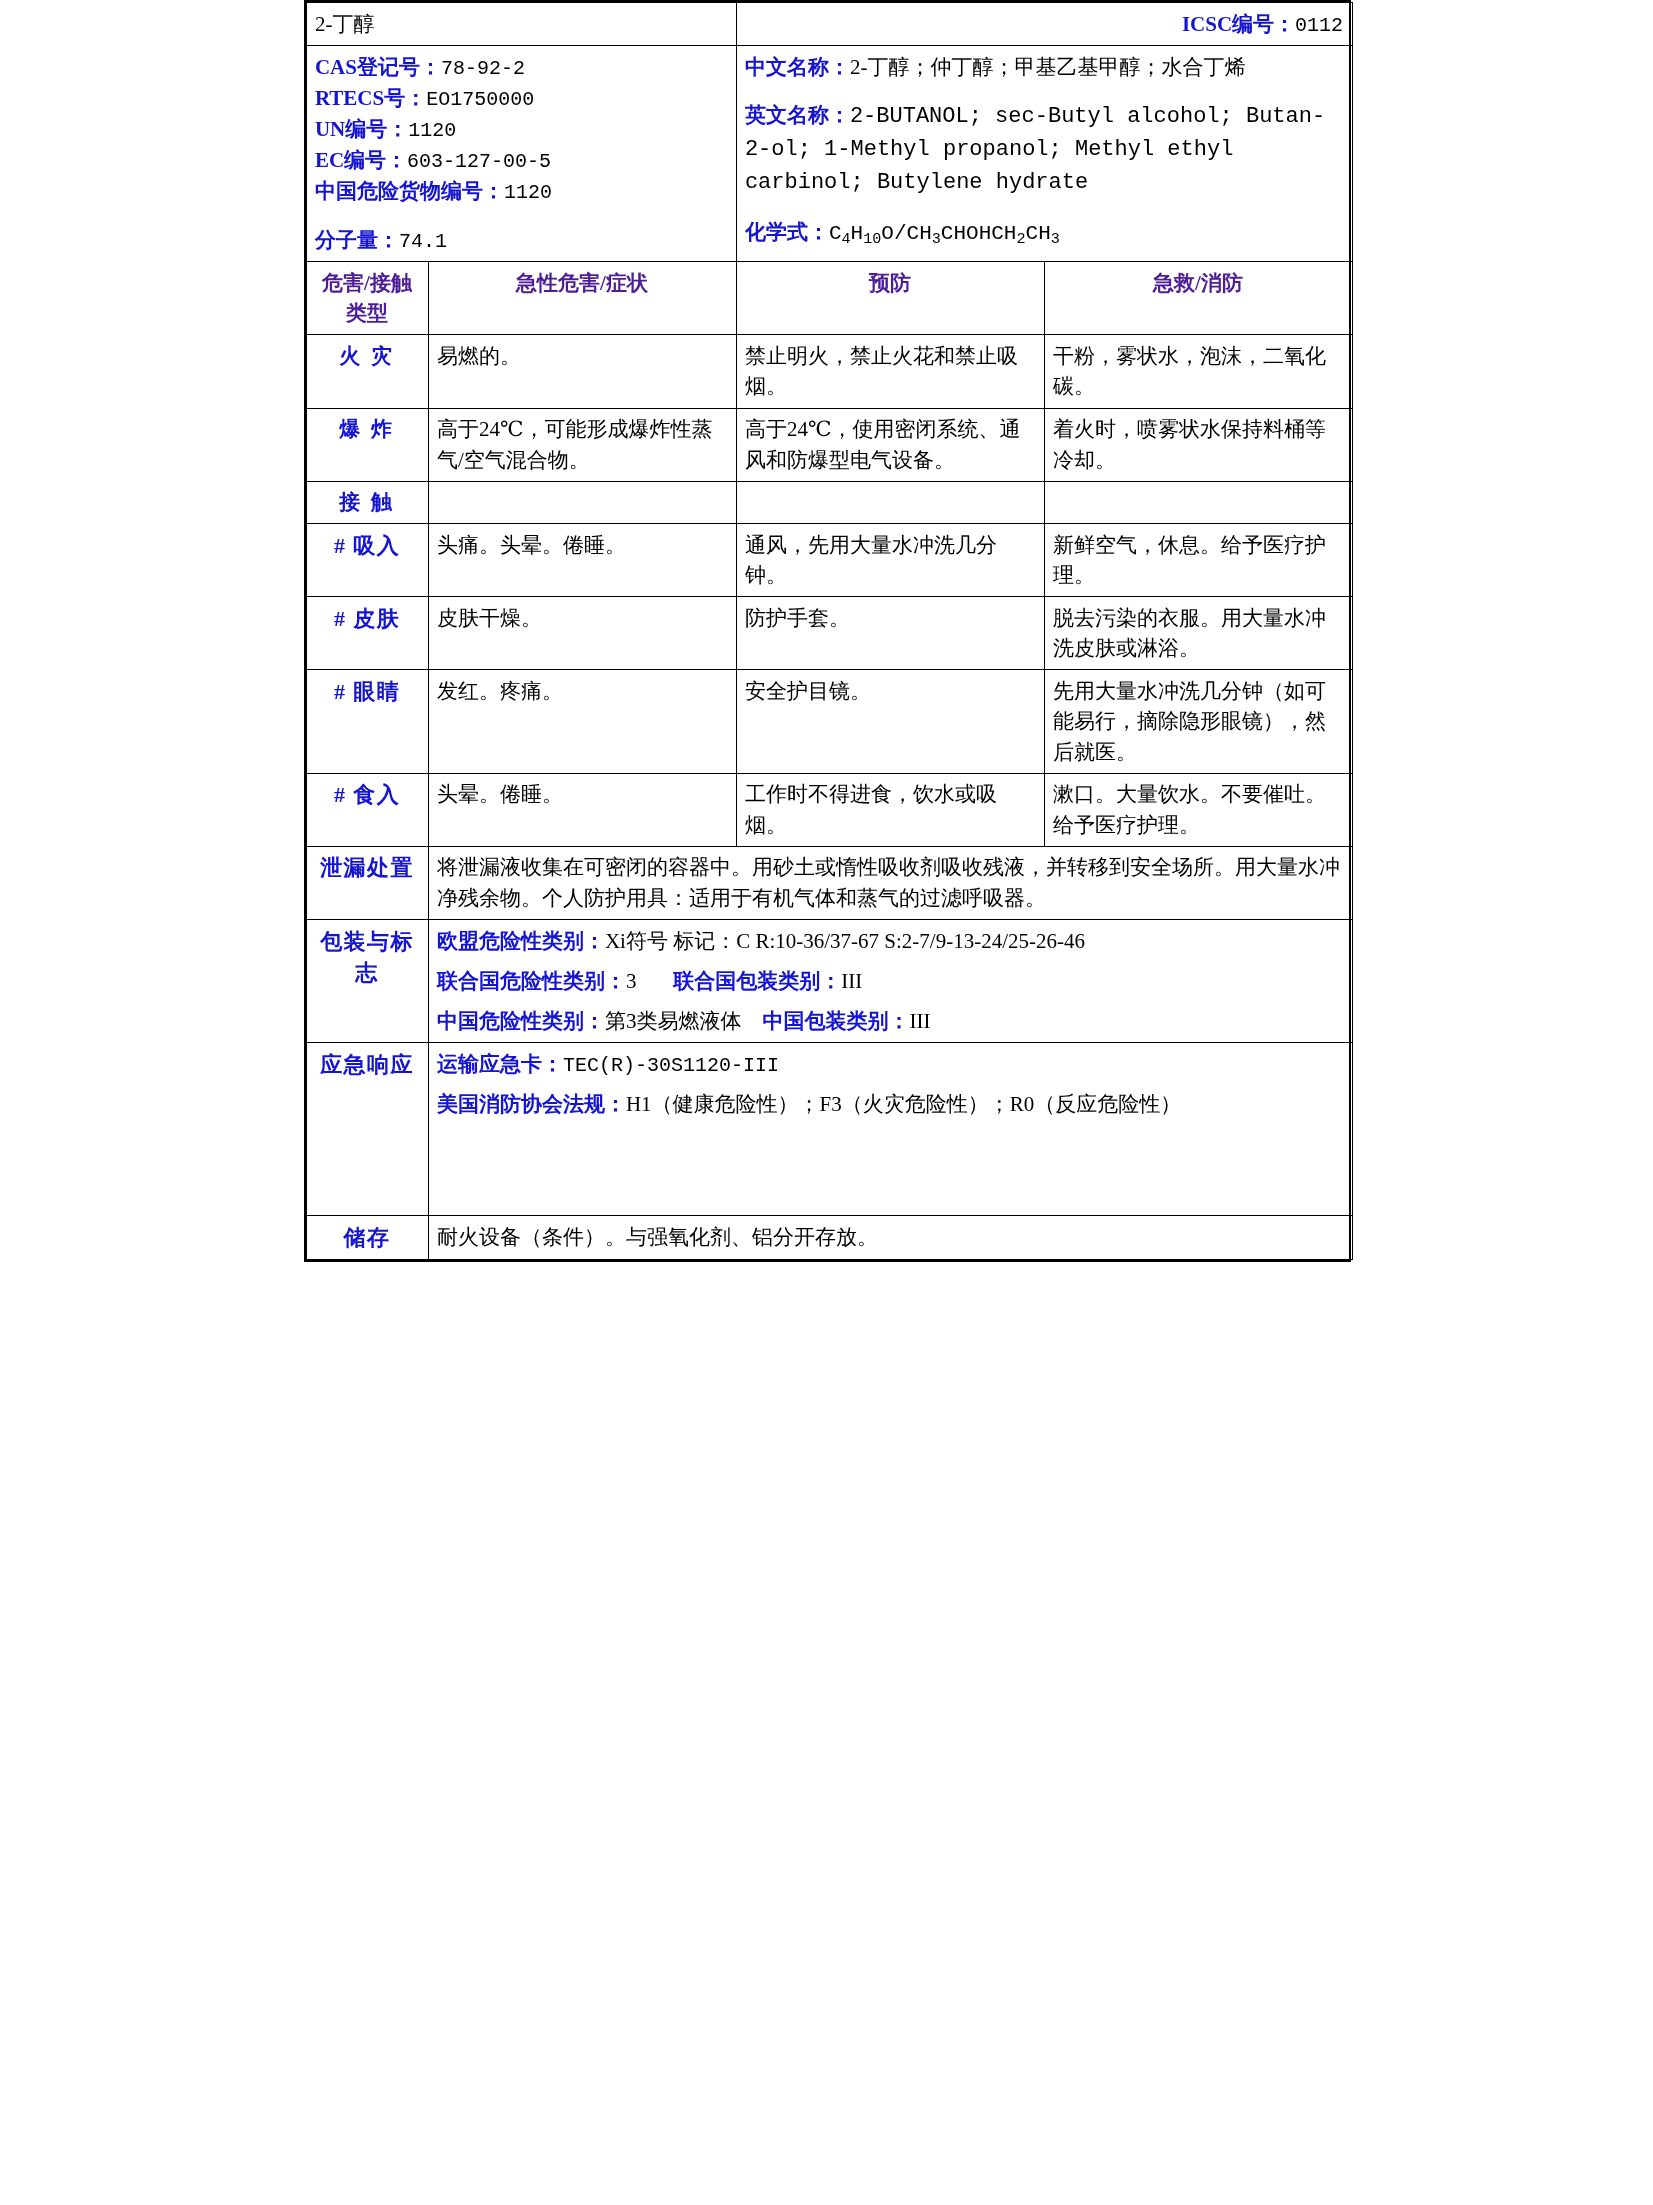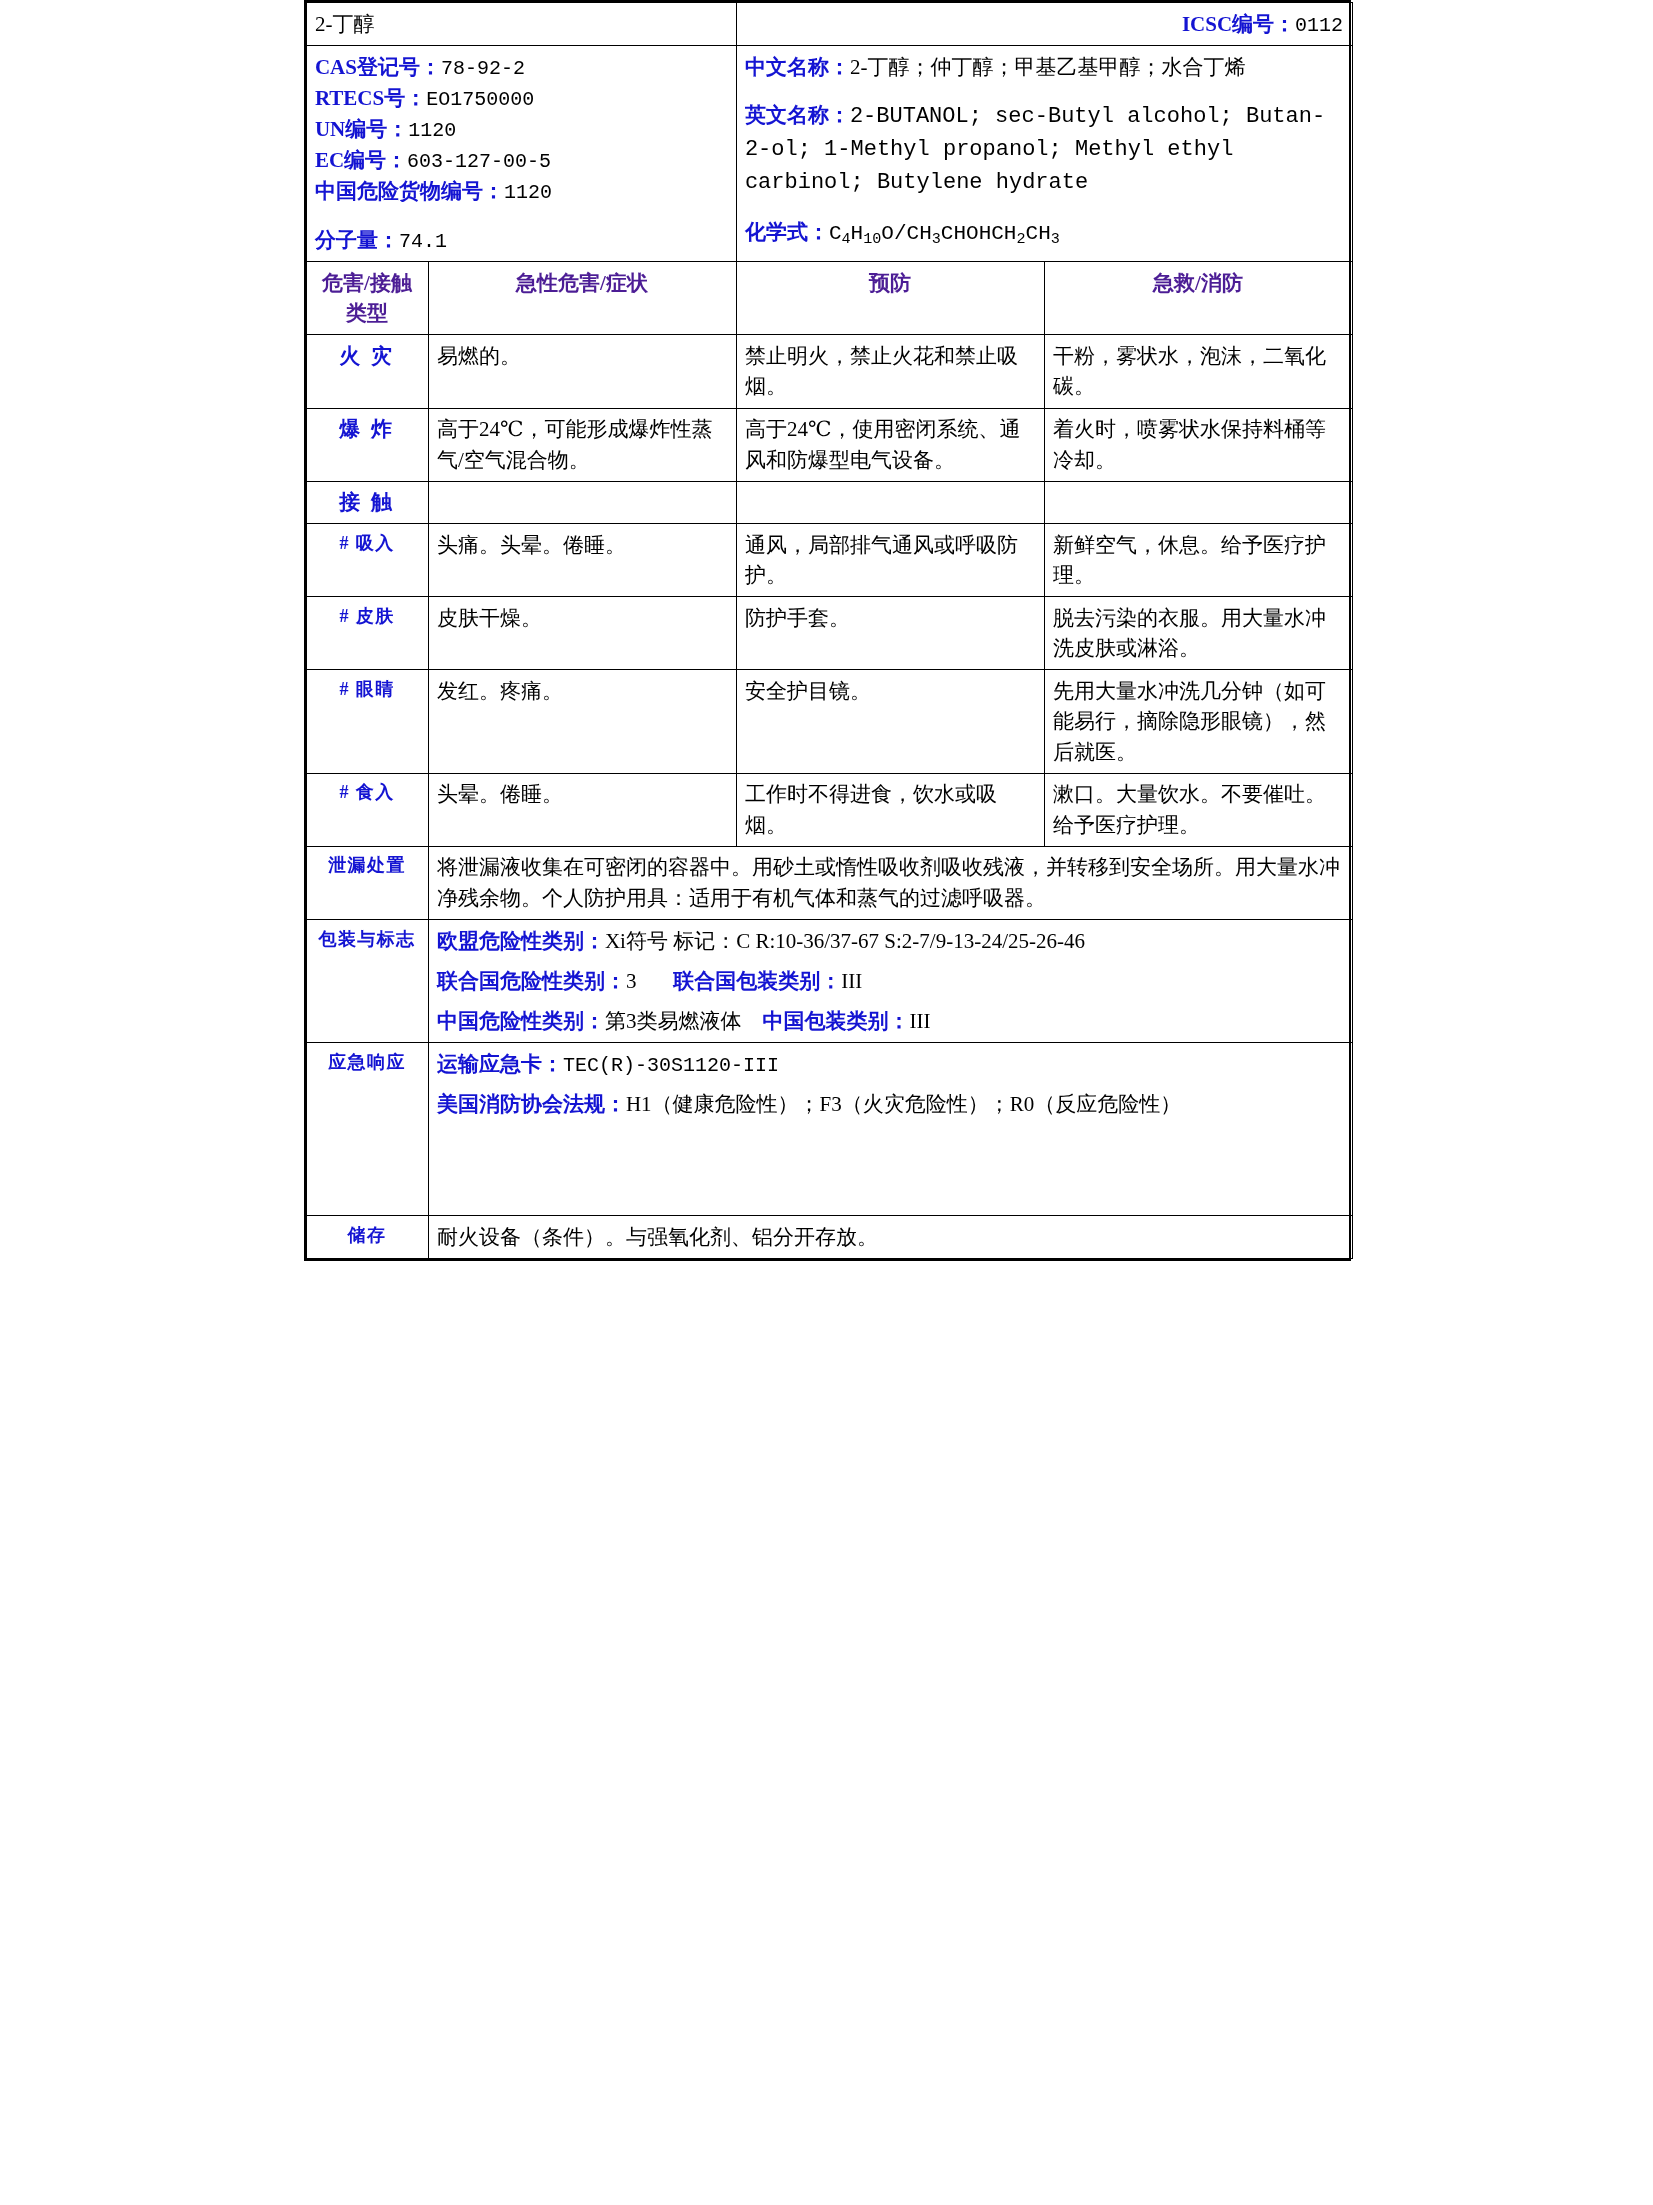--- a/index.html
+++ b/index.html
@@ -94,21 +94,21 @@
   }
   .rowlabel {
     text-align: center;
     color: #1414d2;
     font-weight: bold;
     font-size: 23px;
     vertical-align: middle;
     letter-spacing: 2.8px;
   }
   .rowlabel.sm {
-    font-size: 18px;
+    font-size: 22px;
     letter-spacing: 1.4px;
   }
   .cellbody {
     font-size: 21px;
     line-height: 1.45;
   }
   .wide-body {
     font-size: 22px;
     line-height: 1.55;
     padding: 9.8px 11.2px;
@@ -212,21 +212,21 @@
       <tr>
         <td class="rowlabel">接 触</td>
         <td class="cellbody"></td>
         <td class="cellbody"></td>
         <td class="cellbody"></td>
       </tr>
 
       <tr>
         <td class="rowlabel sm"># 吸入</td>
         <td class="cellbody">头痛。头晕。倦睡。</td>
-        <td class="cellbody">通风，局部排气通风或呼吸防护。</td>
+        <td class="cellbody">通风，先用大量水冲洗几分钟。</td>
         <td class="cellbody">新鲜空气，休息。给予医疗护理。</td>
       </tr>
 
       <tr>
         <td class="rowlabel sm"># 皮肤</td>
         <td class="cellbody">皮肤干燥。</td>
         <td class="cellbody">防护手套。</td>
         <td class="cellbody">脱去污染的衣服。用大量水冲洗皮肤或淋浴。</td>
       </tr>
 

